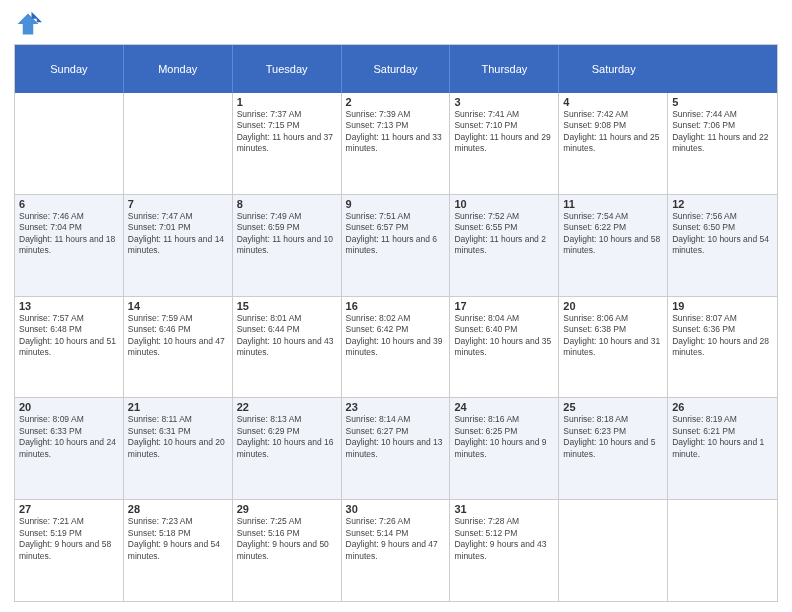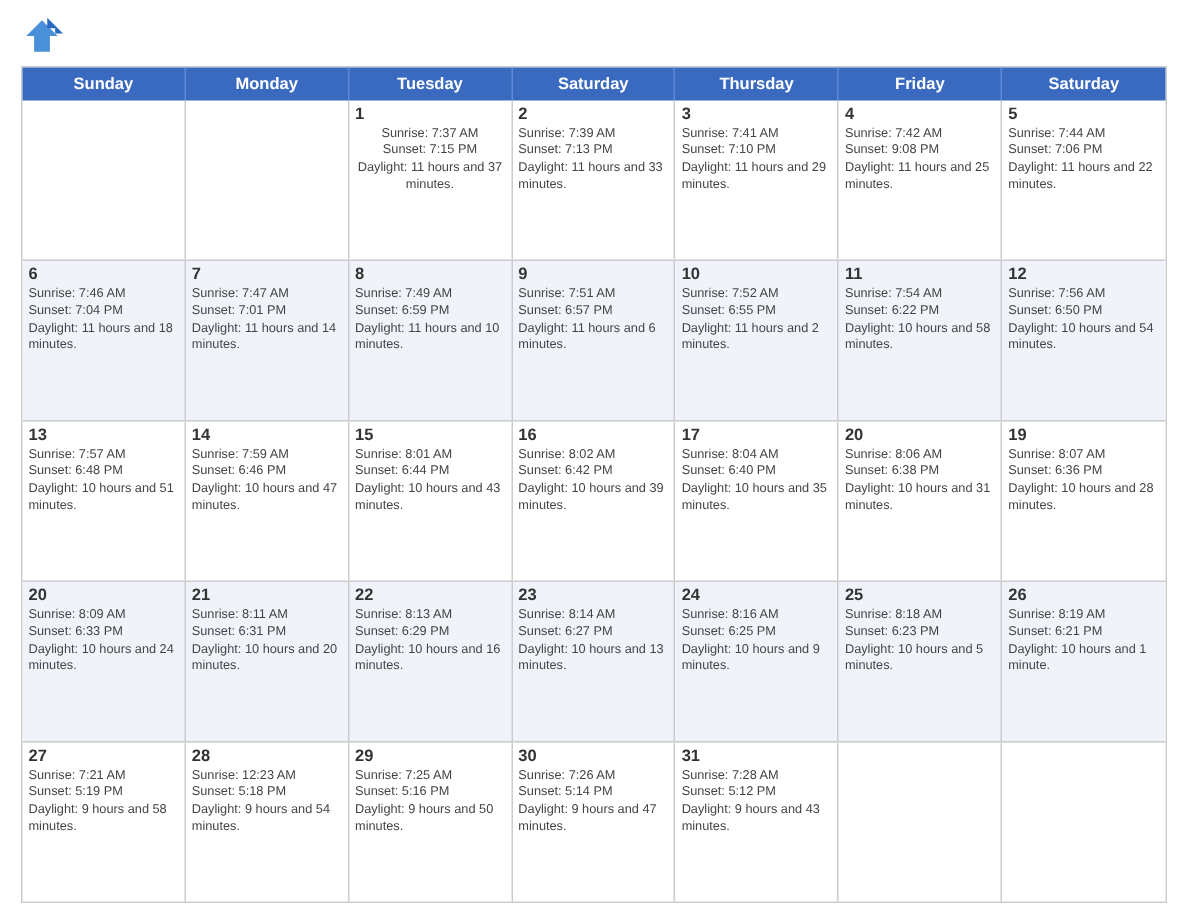--- a/index.html
+++ b/index.html
@@ -51,23 +51,23 @@
       border: 1px solid #ccc;
     }
     .cal-header {
       display: grid;
       grid-template-columns: repeat(7, 1fr);
       background: #3a6abf;
     }
     .cal-header-cell {
       color: #fff;
       font-size: 11px;
-      font-weight: bold;
+      font-weight: normal;
       text-align: center;
-      padding: 5px 2px;
+      padding: 18px 2px;
       border-right: 1px solid #5a8ad9;
     }
     .cal-header-cell:last-child { border-right: none; }
     .cal-body {
       flex: 1;
       display: flex;
       flex-direction: column;
     }
     .cal-row {
       display: grid;
@@ -121,30 +121,29 @@
     </div>
   </div>
 
   <div class="calendar">
     <div class="cal-header">
     <div class="cal-header-cell">Sunday</div>
         <div class="cal-header-cell">Monday</div>
         <div class="cal-header-cell">Tuesday</div>
         <div class="cal-header-cell">Saturday</div>
         <div class="cal-header-cell">Thursday</div>
-        <div class="cal-header-cell">Friday</div>
         <div class="cal-header-cell">Saturday</div>
       </div>
     <div class="cal-body">
     <div class="cal-row">
           <div class="cal-cell"></div>
           <div class="cal-cell"></div>
           <div class="cal-cell">
             <div class="day-num">1</div>
-            <div class="cell-info" style="white-space: pre-line; text-align: center;">Sunrise: 7:37 AM
+            <div class="cell-info" style="white-space: pre-line;">Sunrise: 7:37 AM
 Sunset: 7:15 PM
 Daylight: 11 hours and 37 minutes.</div>
           </div>
           <div class="cal-cell">
             <div class="day-num">2</div>
             <div class="cell-info" style="white-space: pre-line;">Sunrise: 7:39 AM
 Sunset: 7:13 PM
 Daylight: 11 hours and 33 minutes.</div>
           </div>
           <div class="cal-cell">
@@ -300,21 +299,21 @@
         </div>
         <div class="cal-row">
           <div class="cal-cell">
             <div class="day-num">27</div>
             <div class="cell-info" style="white-space: pre-line;">Sunrise: 7:21 AM
 Sunset: 5:19 PM
 Daylight: 9 hours and 58 minutes.</div>
           </div>
           <div class="cal-cell">
             <div class="day-num">28</div>
-            <div class="cell-info" style="white-space: pre-line;">Sunrise: 12:23 AM
+            <div class="cell-info" style="white-space: pre-line;">Sunrise: 7:23 AM
 Sunset: 5:18 PM
 Daylight: 9 hours and 54 minutes.</div>
           </div>
           <div class="cal-cell">
             <div class="day-num">29</div>
             <div class="cell-info" style="white-space: pre-line;">Sunrise: 7:25 AM
 Sunset: 5:16 PM
 Daylight: 9 hours and 50 minutes.</div>
           </div>
           <div class="cal-cell">

